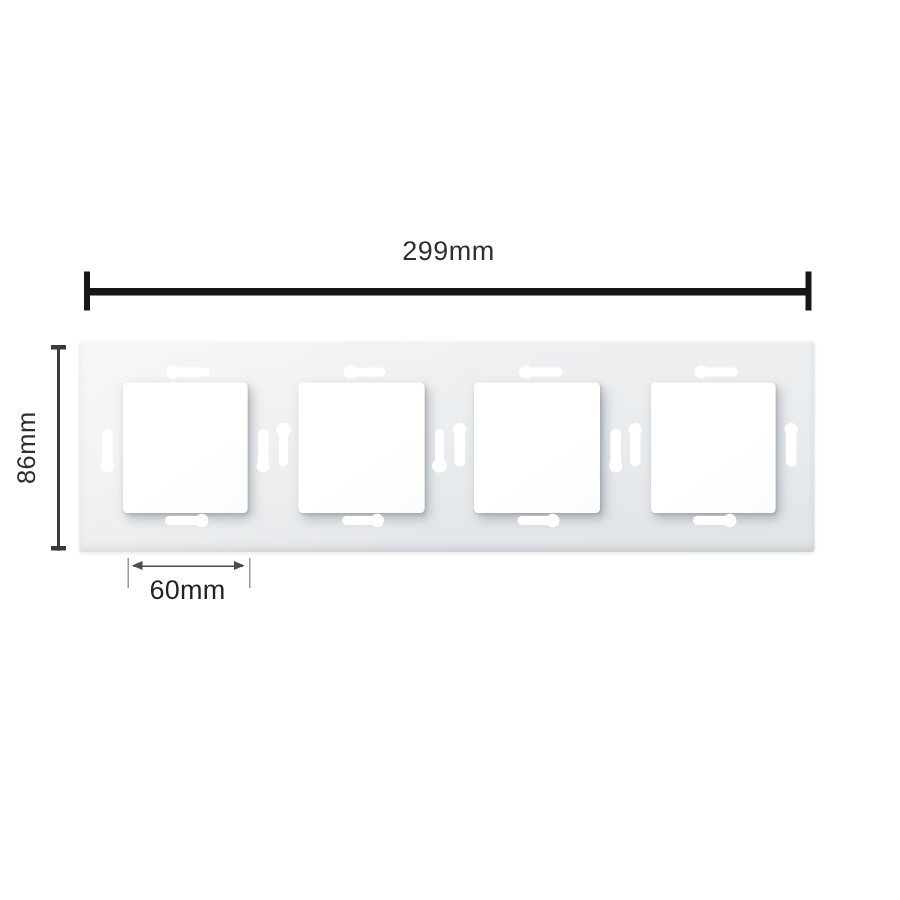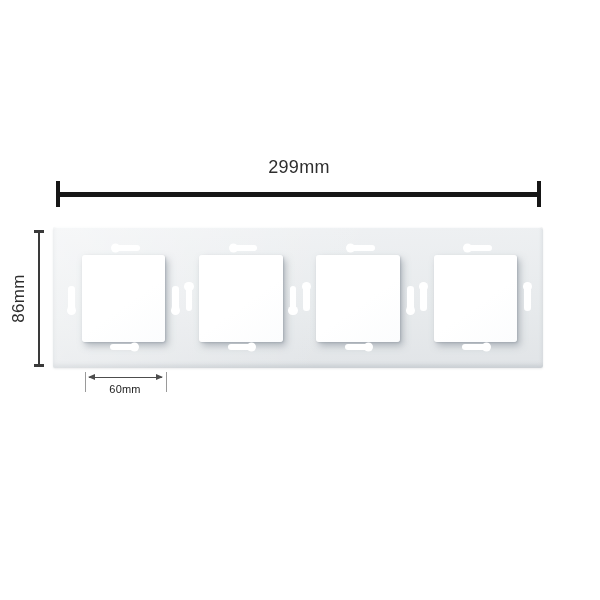--- a/index.html
+++ b/index.html
@@ -76,21 +76,21 @@
   .dim-m-tick.right{left:165.5px;}
   .dim-m-arrow{position:absolute;left:89px;top:377px;width:73px;height:1.3px;background:#4d4d4d;}
   .dim-m-arrow::before,.dim-m-arrow::after{
     content:"";position:absolute;top:-3.1px;width:0;height:0;
     border-top:3.7px solid transparent;border-bottom:3.7px solid transparent;
   }
   .dim-m-arrow::before{left:-1px;border-right:7px solid #4d4d4d;}
   .dim-m-arrow::after{right:-1px;border-left:7px solid #4d4d4d;}
   .dim-m-label{
     position:absolute;left:84.5px;top:383px;width:81px;text-align:center;
-    font-size:11px;color:#222;letter-spacing:.2px;
+    font-size:18px;color:#222;letter-spacing:.2px;
   }
 </style>
 </head>
 <body>
 
 <div class="stage">
 
   <div class="dim-w-label">299mm</div>
   <div class="dim-w-line"></div>
   <div class="dim-w-cap left"></div>

